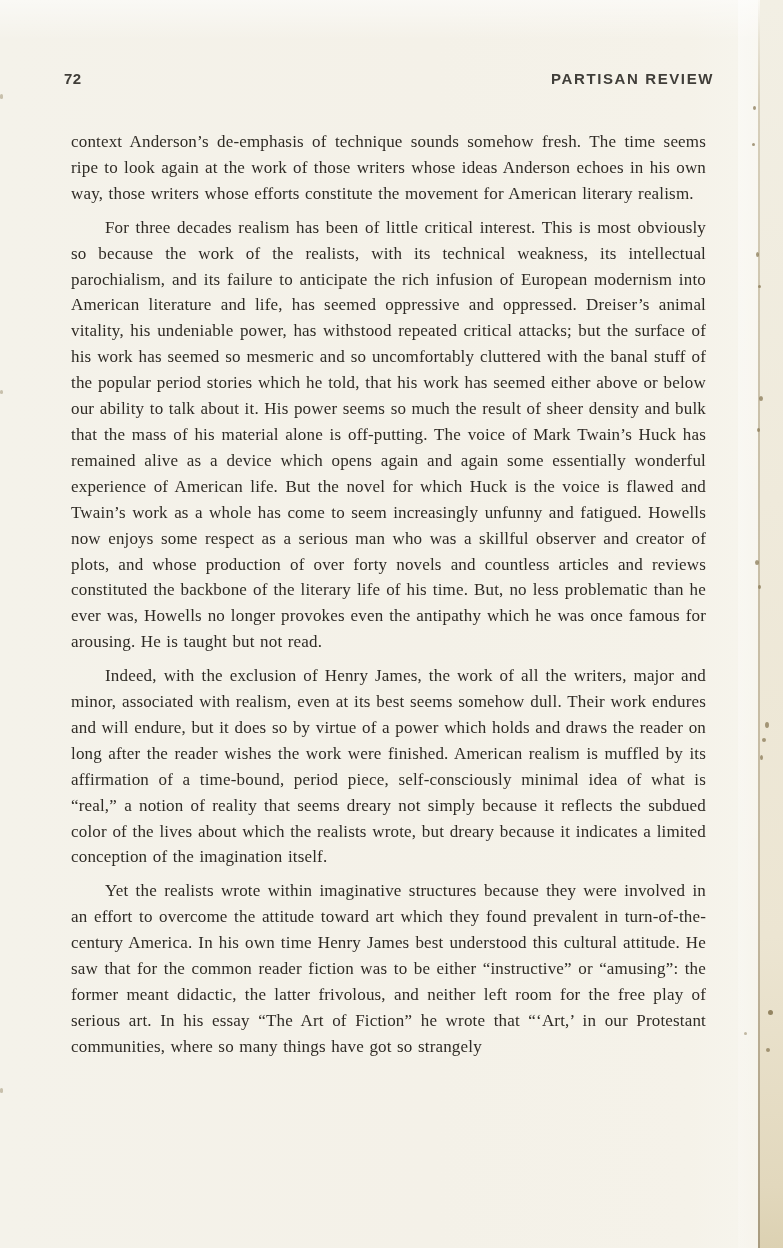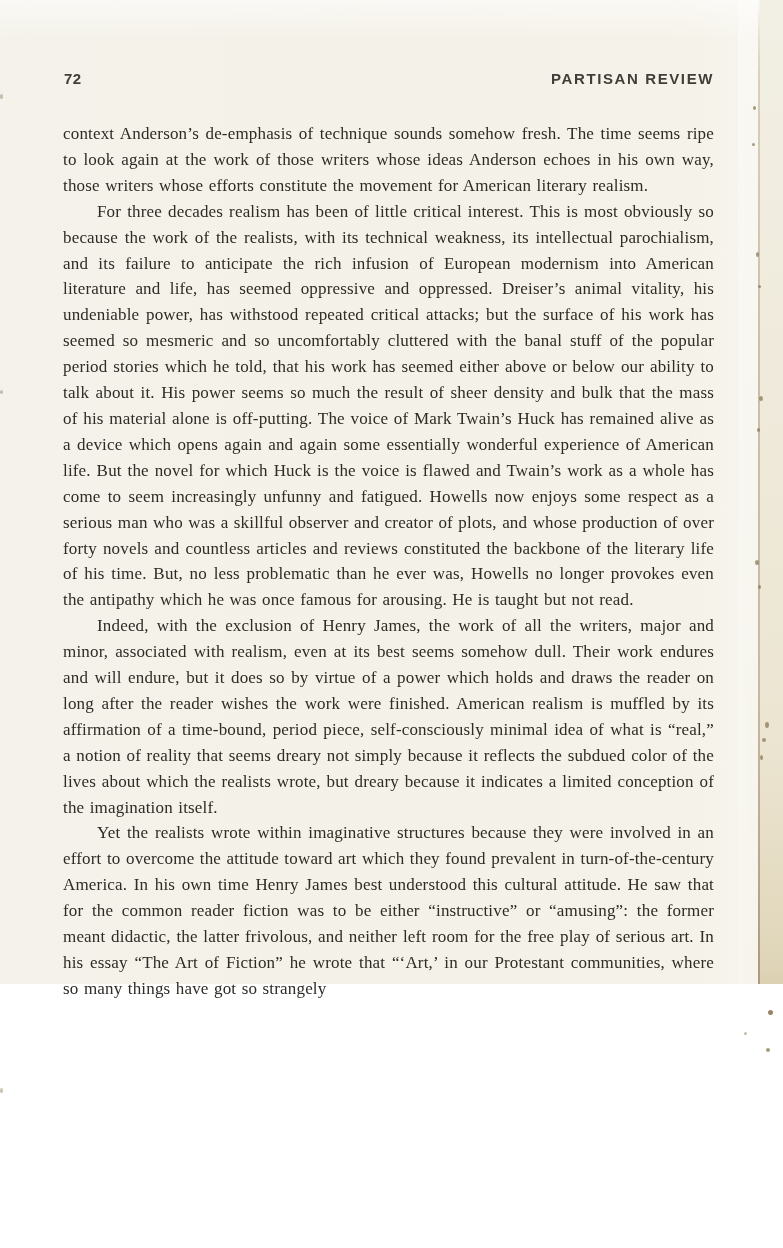--- a/index.html
+++ b/index.html
@@ -8,21 +8,21 @@
   }
   body {
     width: 783px;
     height: 1248px;
     overflow: hidden;
     font-family: "Liberation Serif", serif;
   }
   .scan-page {
     position: relative;
     width: 783px;
-    height: 984px;
+    height: 1248px;
     background: linear-gradient(90deg,
       #f4f2ea 0%,
       #f4f1e8 55%,
       #f5f2e9 88%,
       #f6f4ec 94%,
       #f2eee1 100%);
   }
   
   .scan-page::before {
     content: "";
@@ -56,21 +56,21 @@
     top: 121px;
     left: 63px;
     width: 651px;
     font-family: "Liberation Serif", serif;
     font-size: 17px;
     line-height: 25.9px;
     color: #2f2b25;
     text-align: justify;
   }
   .text-block p {
-    margin: 0;
+    margin: 8px;
     word-spacing: 0.06em;
     letter-spacing: 0.01em;
   }
   .text-block p.indent {
     text-indent: 34px;
   }
   
   .edge-highlight {
     position: absolute;
     top: 0;

